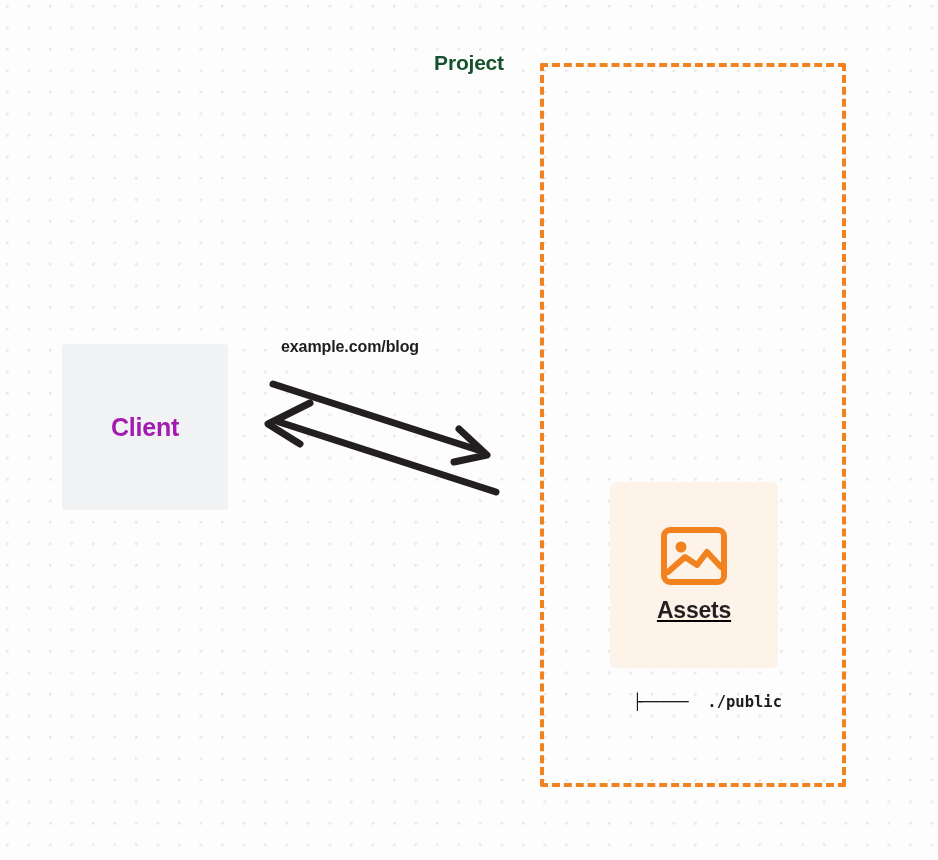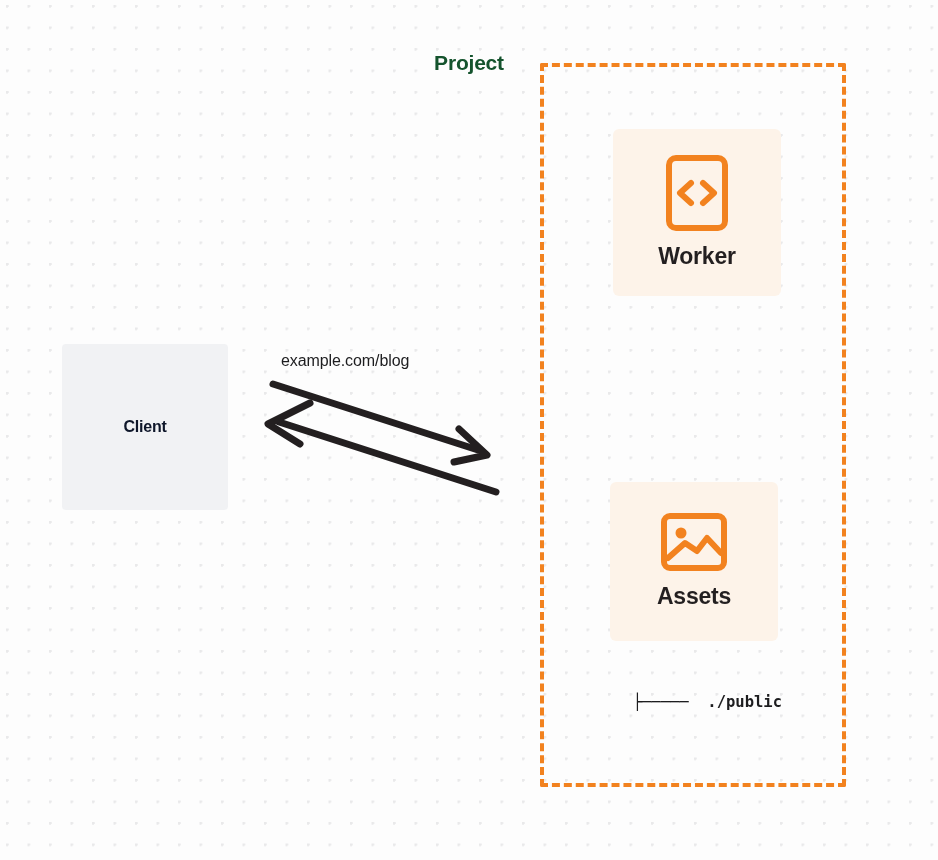--- a/index.html
+++ b/index.html
@@ -31,23 +31,23 @@
     top: 344px;
     width: 166px;
     height: 166px;
     background: #f1f2f4;
     border-radius: 4px;
     display: flex;
     align-items: center;
     justify-content: center;
   }
   .client-label {
-    font-size: 16px;
+    font-size: 25px;
     font-weight: bold;
-    color: #0f172a;
+    color: #a21caf;
     letter-spacing: -0.2px;
   }
 
   
   .project-box {
     position: absolute;
     left: 540px;
     top: 63px;
     width: 306px;
     height: 724px;
@@ -81,21 +81,22 @@
     justify-content: center;
   }
   .service-worker {
     left: 613px;
     top: 129px;
     height: 167px;
   }
   .service-assets {
     left: 610px;
     top: 482px;
-    height: 159px;
+    height: 186px;
+    text-decoration: underline;
   }
   .service-icon {
     margin-bottom: 12px;
     line-height: 0;
   }
   .service-label {
     font-size: 23px;
     font-weight: bold;
     color: #231f20;
     letter-spacing: -0.2px;
@@ -106,23 +107,23 @@
     position: absolute;
     left: 0;
     top: 0;
     width: 938px;
     height: 860px;
     pointer-events: none;
   }
   .edge-label {
     position: absolute;
     left: 281px;
-    top: 352px;
+    top: 338px;
     font-size: 16px;
-    font-weight: normal;
+    font-weight: bold;
     color: #1d1d1f;
     letter-spacing: -0.1px;
     white-space: nowrap;
     text-align: center;
   }
 
   
   .file-tree {
     position: absolute;
     left: 586px;
@@ -160,30 +161,20 @@
       <line x1="496" y1="492" x2="279" y2="422" stroke="#231f20" stroke-width="7" stroke-linecap="round"></line>
       <polyline points="310,403 268,424 300,444" fill="none" stroke="#231f20" stroke-width="7" stroke-linejoin="round" stroke-linecap="round"></polyline>
     </g>
   </svg>
 
   <div class="edge-label">example.com/blog</div>
 
   <div class="project-box"></div>
   <div class="project-title">Project</div>
 
-  <div class="service-node service-worker">
-    <span class="service-icon">
-      <svg width="62" height="76" viewBox="0 0 62 76">
-        <rect x="3" y="3" width="56" height="70" rx="7" ry="7" fill="none" stroke="#f2821f" stroke-width="6"></rect>
-        <polyline points="25,28 14,38 25,48" fill="none" stroke="#f2821f" stroke-width="6" stroke-linecap="round" stroke-linejoin="round"></polyline>
-        <polyline points="37,28 48,38 37,48" fill="none" stroke="#f2821f" stroke-width="6" stroke-linecap="round" stroke-linejoin="round"></polyline>
-      </svg>
-    </span>
-    <span class="service-label">Worker</span>
-  </div>
 
   <div class="service-node service-assets">
     <span class="service-icon">
       <svg width="66" height="58" viewBox="0 0 66 58">
         <rect x="3" y="3" width="60" height="52" rx="6" ry="6" fill="none" stroke="#f2821f" stroke-width="6"></rect>
         <circle cx="20" cy="20" r="5.5" fill="#f2821f"></circle>
         <polyline points="7,45 24,30 36,38 46,25 60,40" fill="none" stroke="#f2821f" stroke-width="6" stroke-linecap="round" stroke-linejoin="round"></polyline>
       </svg>
     </span>
     <span class="service-label">Assets</span>

